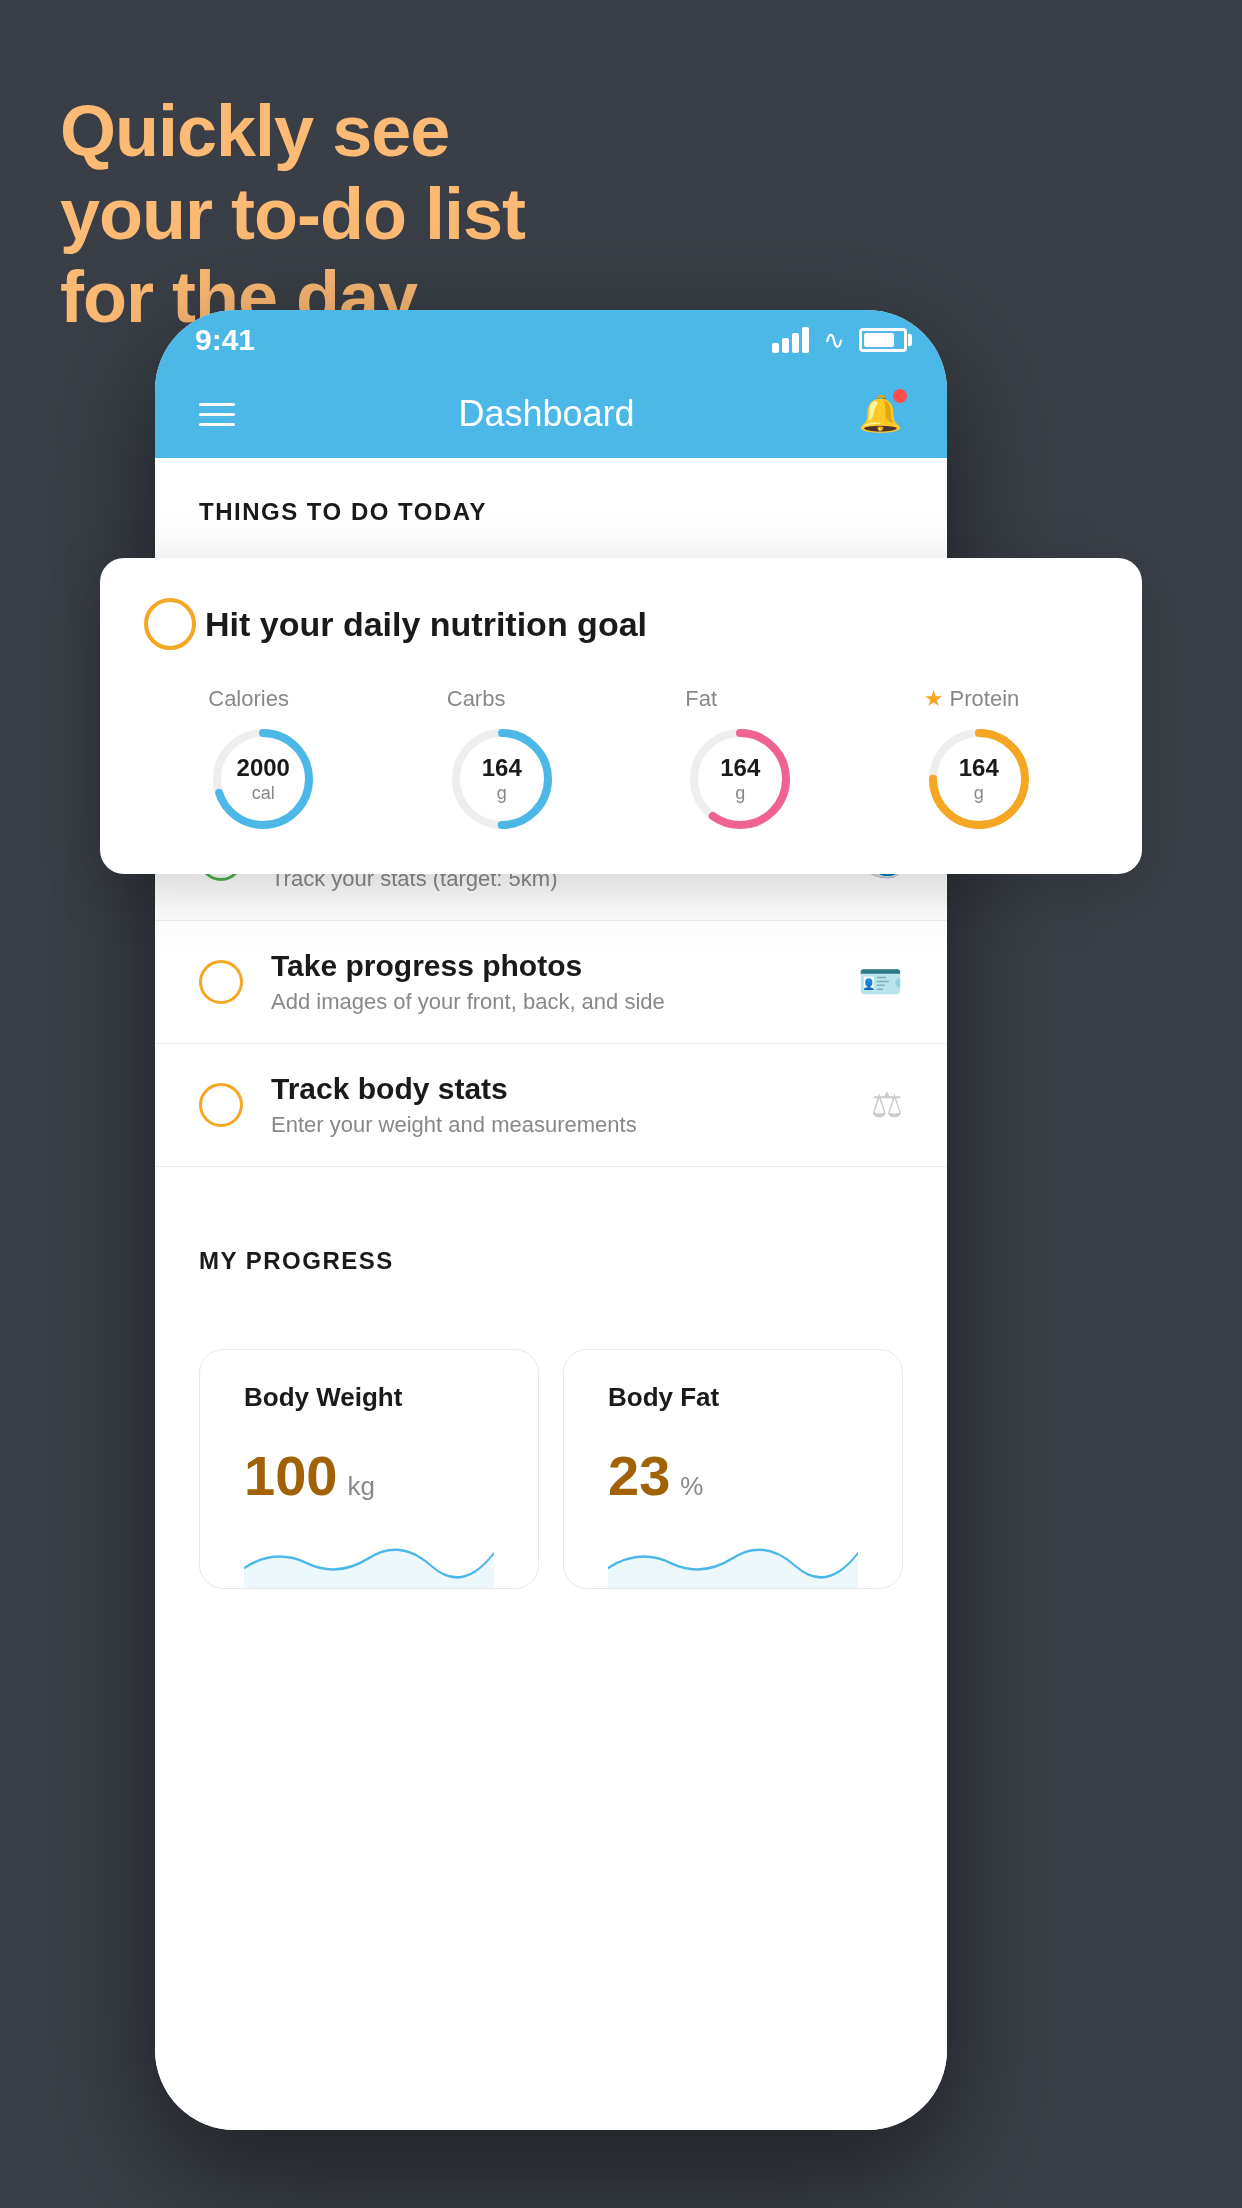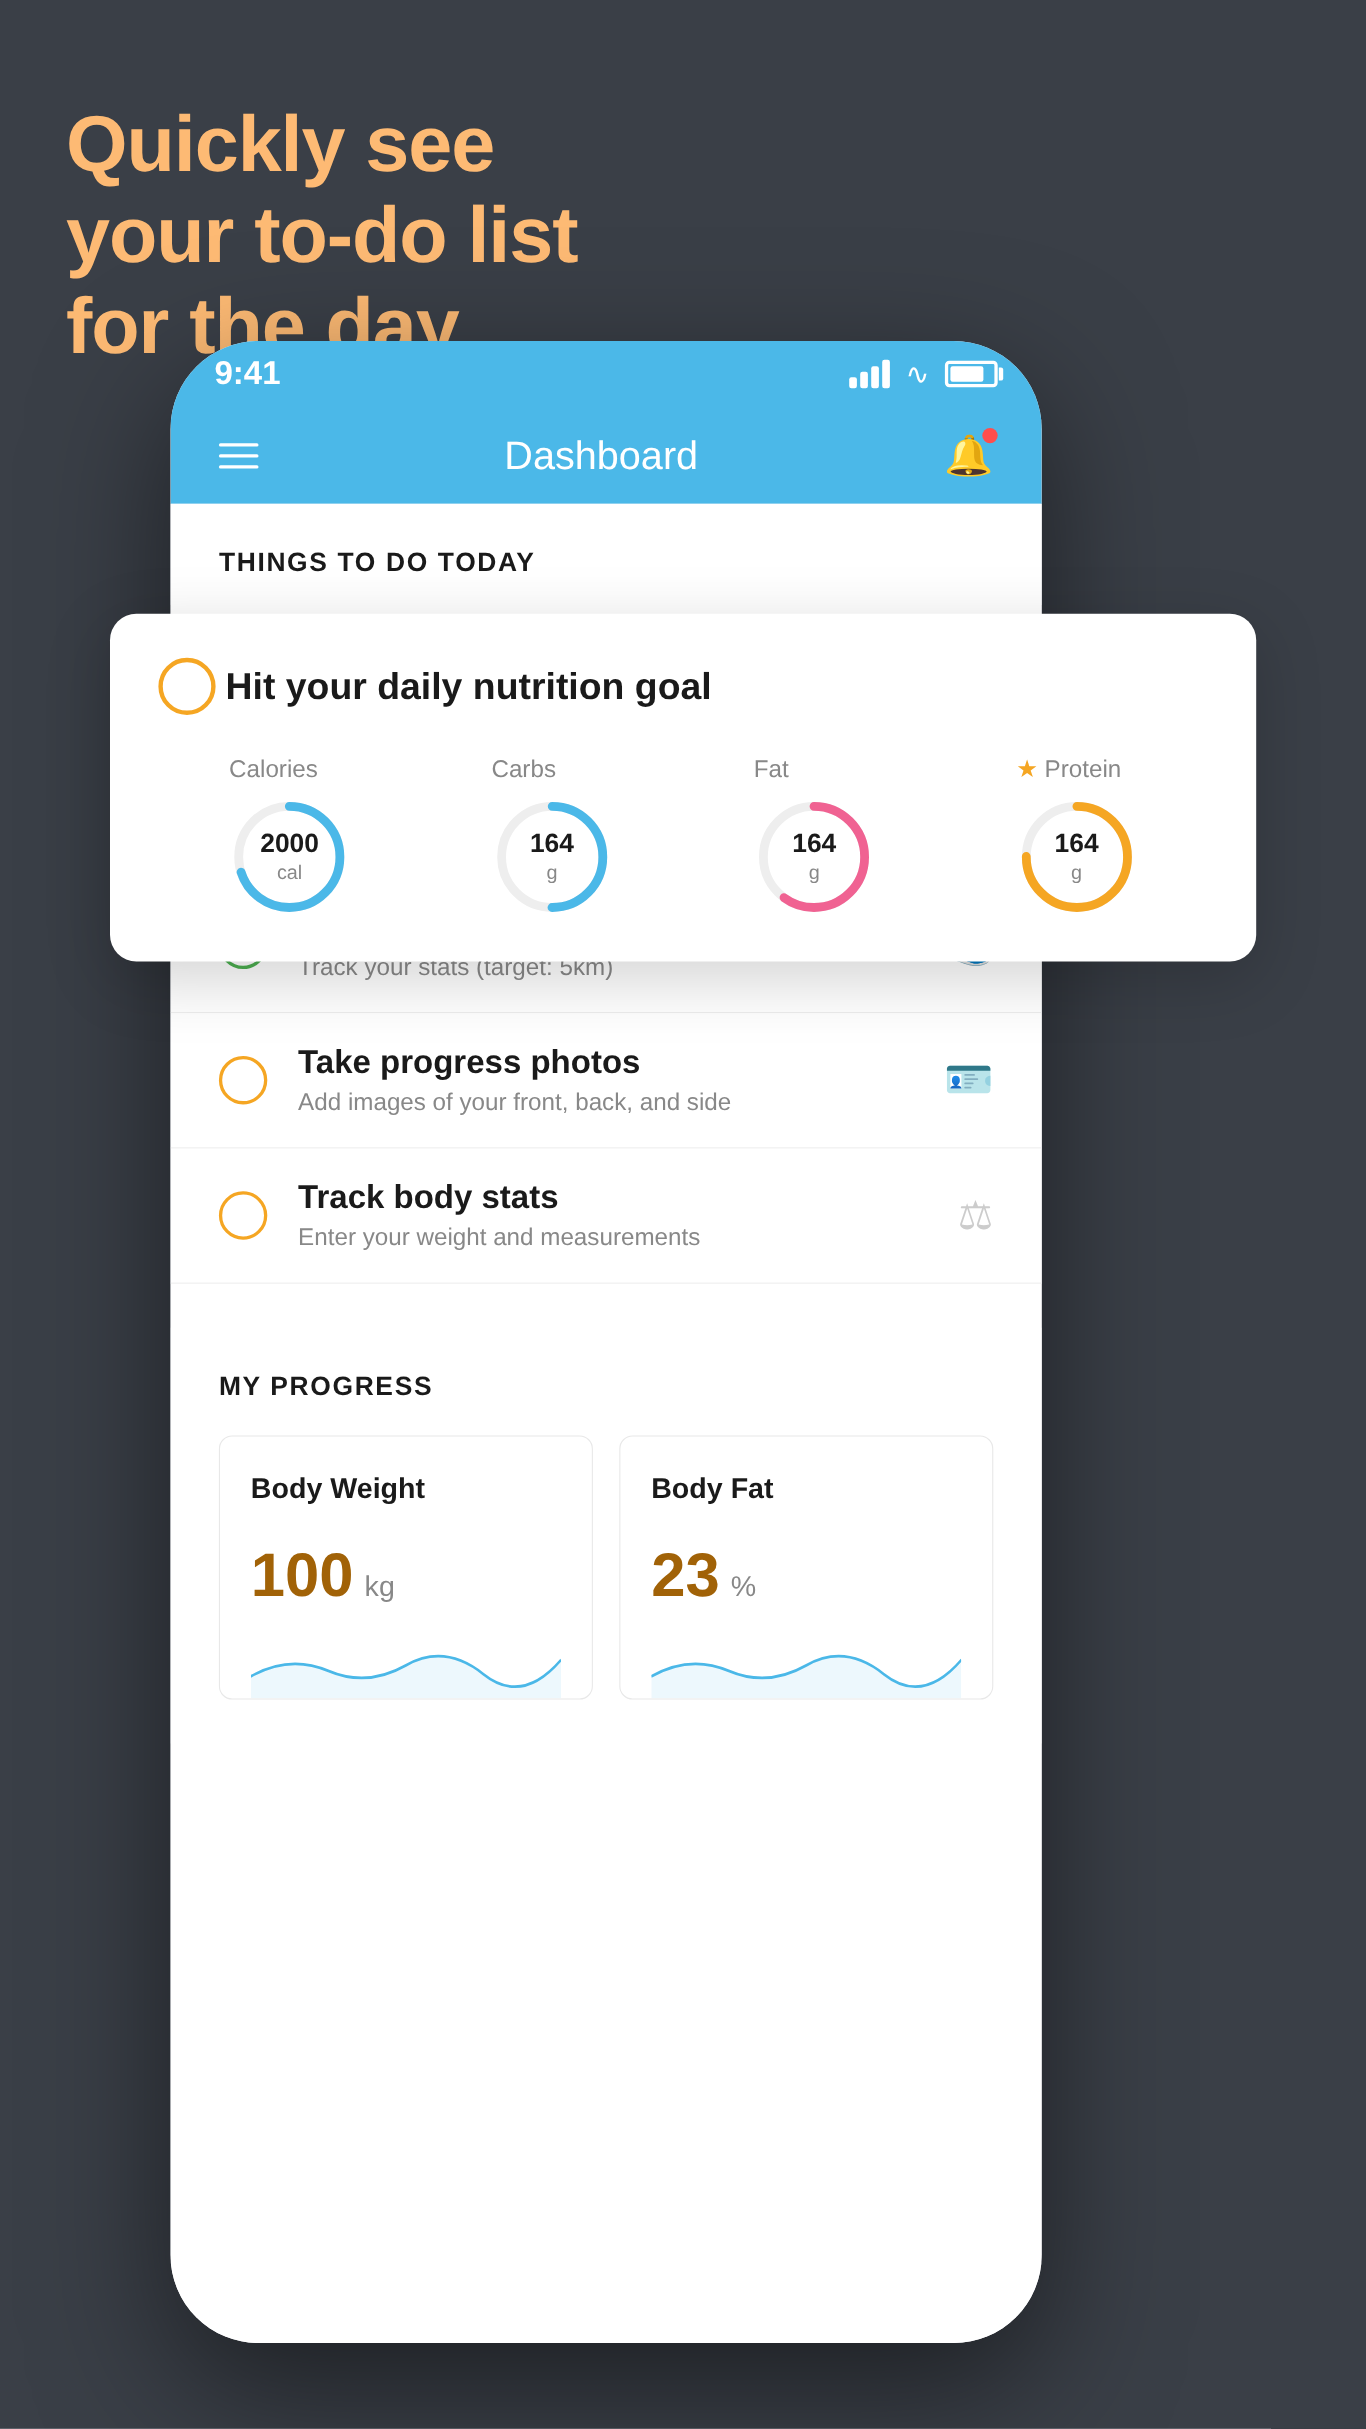--- a/index.html
+++ b/index.html
@@ -275,23 +275,24 @@
       margin-bottom: 30px;
     }
     .progress-cards {
       display: flex;
       gap: 24px;
     }
     .progress-card {
       flex: 1;
       background: white;
       border: 1px solid #e8e8e8;
-      border-radius: 12px;
-      padding: 32px 28px 0;
+      border-radius: 24px;
+      padding: 32px 44px 0;
       overflow: hidden;
+      margin-top: 44px;
     }
     .progress-card-title {
       font-size: 26px;
       font-weight: 600;
       color: #1a1a1a;
       margin-bottom: 30px;
     }
     .progress-value-row {
       display: flex;
       align-items: baseline;

